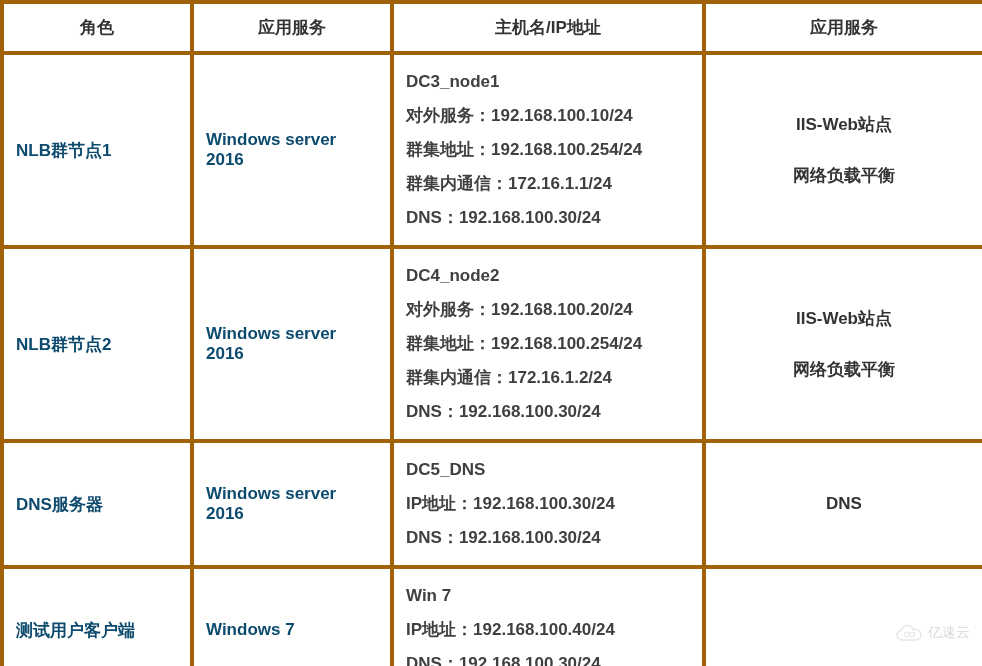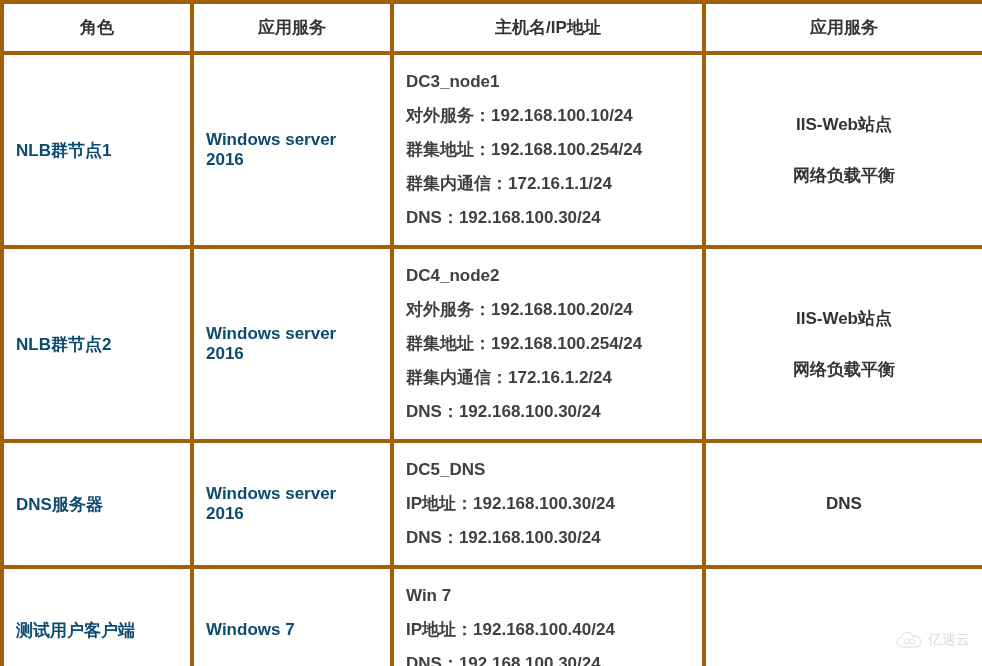--- a/index.html
+++ b/index.html
@@ -47,21 +47,21 @@
       font-weight: 700;
       text-align: center;
       color: #333;
       margin-top: 43px;
     }
     .svc-block { display: block; }
     .svc-gap { height: 28px; }
     .watermark {
       position: absolute;
       right: 12px;
-      bottom: 17px;
+      bottom: 24px;
       color: #d9d9d9;
       font-size: 14px;
       display: flex;
       align-items: center;
       gap: 6px;
       pointer-events: none;
       user-select: none;
     }
     .watermark svg { opacity: 0.65; }
   </style>

